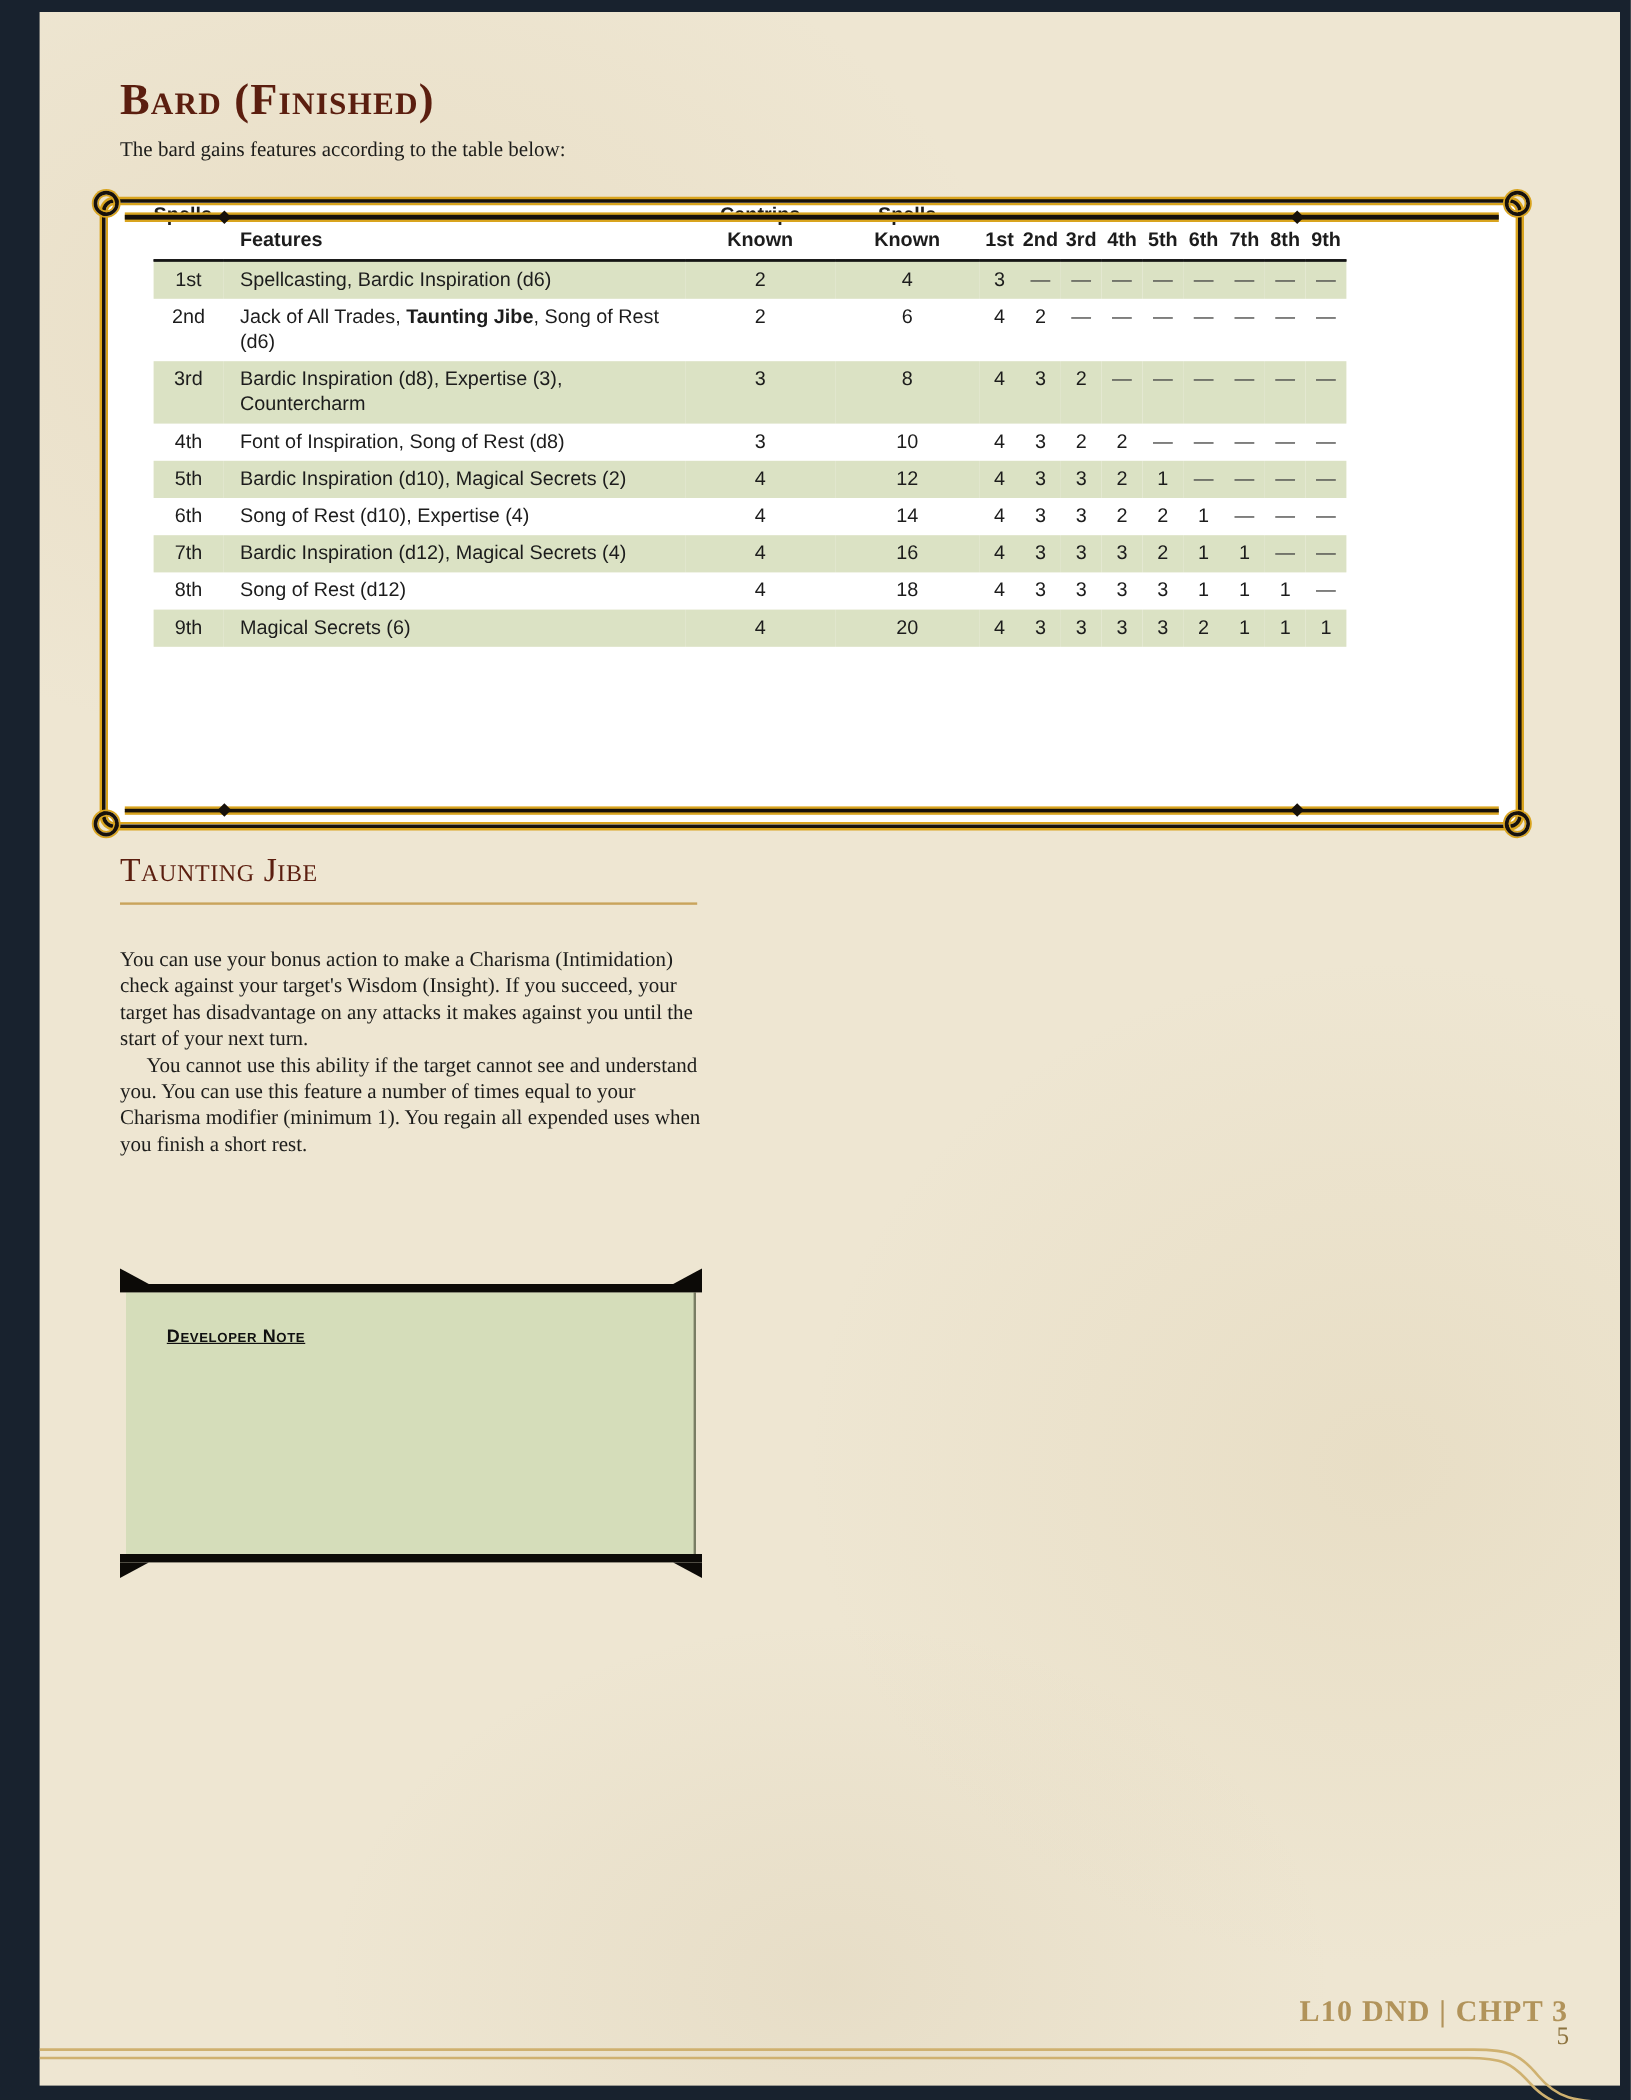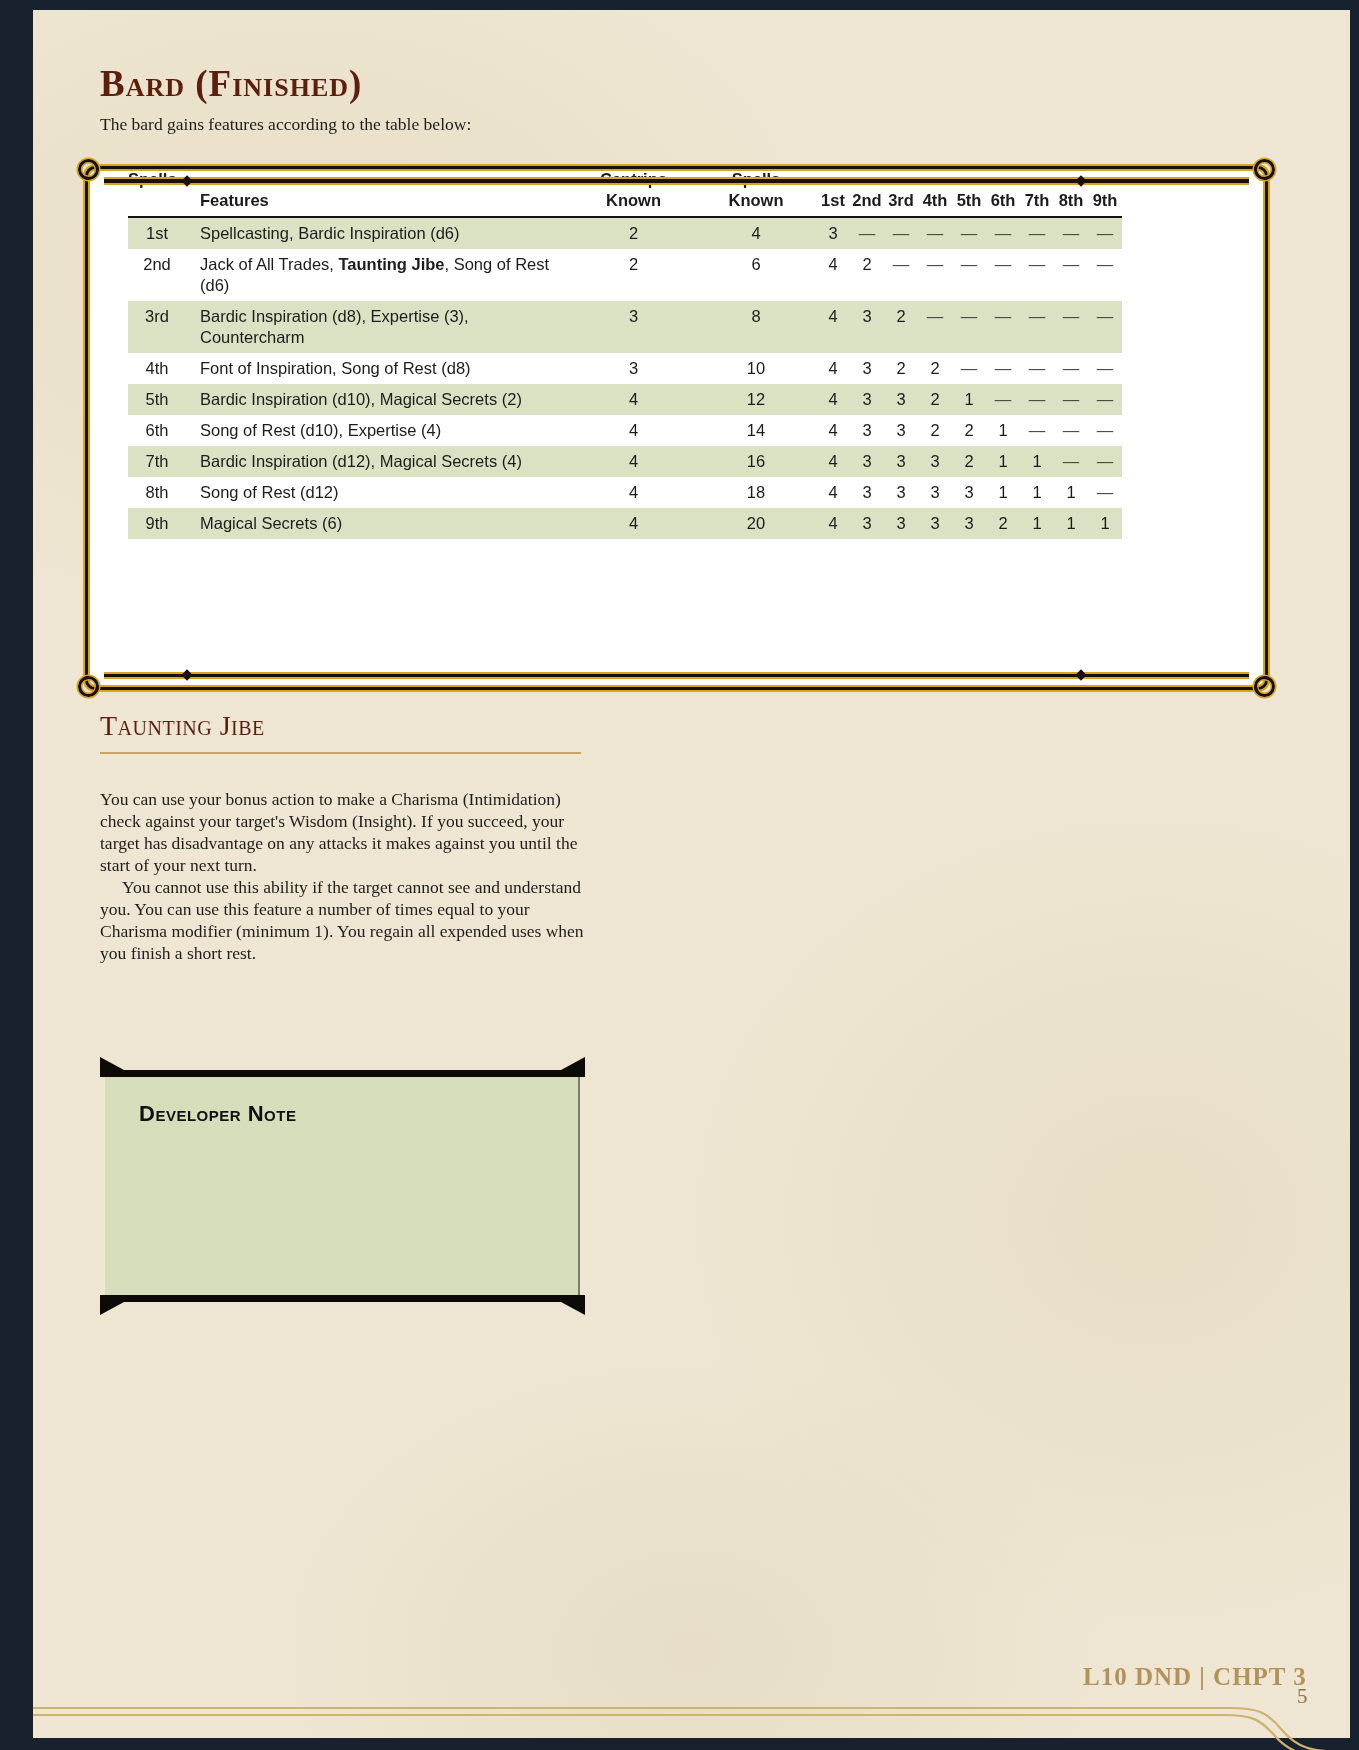--- a/index.html
+++ b/index.html
@@ -87,22 +87,22 @@
   .note-bar.top::after{right:0;bottom:7px;border-bottom:13px solid #0c0a07;border-left:24px solid transparent;}
   .note-bar.bottom::before{left:0;top:7px;border-top:13px solid #0c0a07;border-right:24px solid transparent;}
   .note-bar.bottom::after{right:0;top:7px;border-top:13px solid #0c0a07;border-left:24px solid transparent;}
   .note-box{
     margin:0 5px;height:218px;box-sizing:border-box;
     background:#d5ddba;border-right:2px solid rgba(45,45,30,0.55);
     padding:26px 30px 0 34px;
     font-family:"Liberation Sans", sans-serif;font-size:17px;line-height:22px;color:#1d1d18;
   }
   .note-heading{
-    font-size:22px;font-weight:bold;font-variant:small-caps;letter-spacing:0.5px;
-    margin:0 0 6px 0;color:#101010;
+    font-size:15px;font-weight:bold;font-variant:small-caps;letter-spacing:0.5px;
+    margin:0 0 6px 0;color:#101010;text-decoration:underline;
   }
   .note-box p{margin:0;}
   .note-box p + p{text-indent:22px;}
   
   .footer-chapter{
     position:absolute;left:1050px;top:1653px;
     font-size:25px;letter-spacing:1px;color:#b1935a;font-weight:bold;
   }
   .page-number{position:absolute;left:1264px;top:1674px;font-size:21px;color:#8d7440;}
   .footer-flourish{position:absolute;left:0;top:1686px;}

